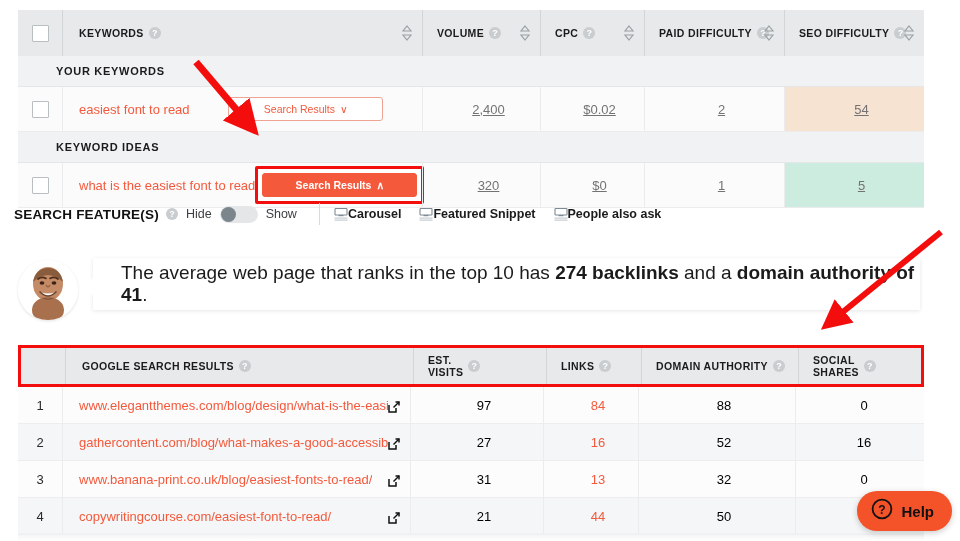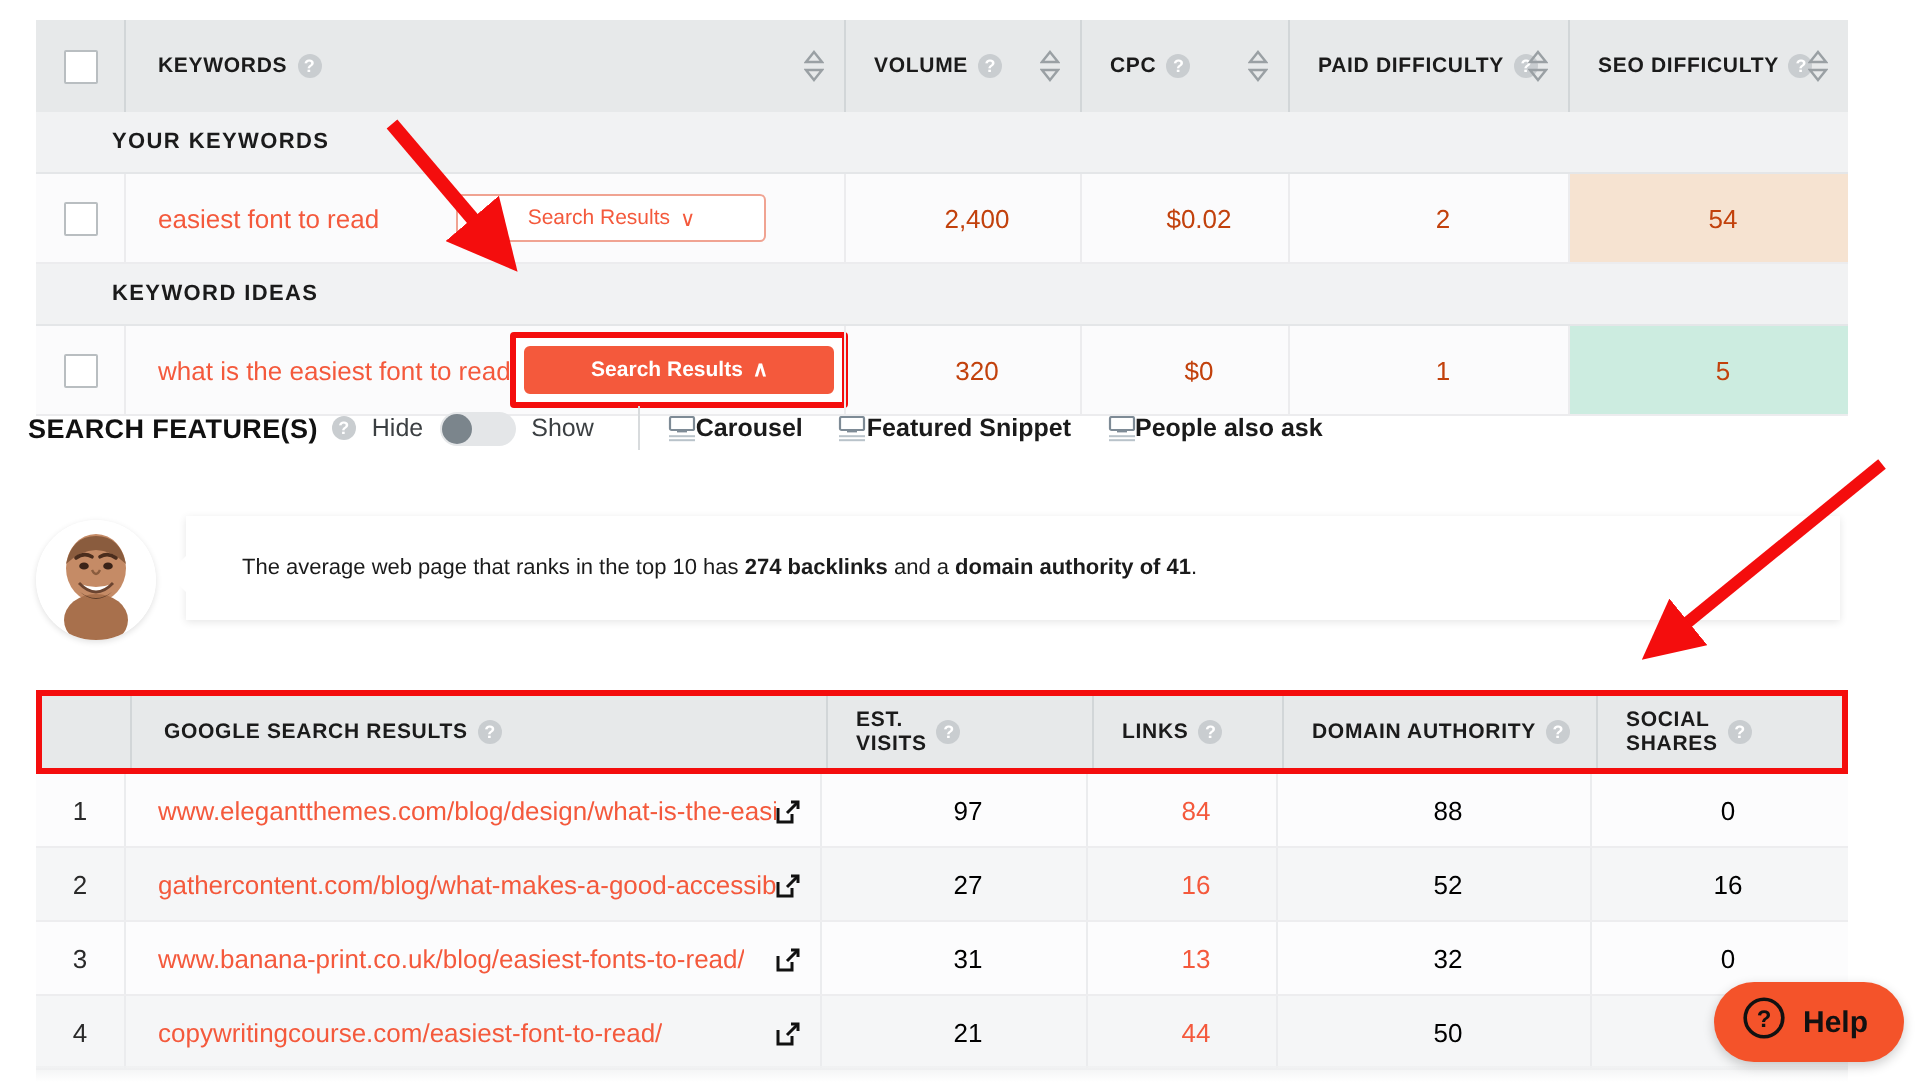--- a/index.html
+++ b/index.html
@@ -108,21 +108,22 @@
   .kw-row .cell + .cell { border-left: 1px solid #ececee; }
   .kw-link {
     color: #f4593c;
     font-size: 13px;
     white-space: nowrap;
   }
   .num {
     width: 100%;
     text-align: center;
     font-size: 13px;
-    color: #c2410c;
+    color: #737373;
+    text-decoration: underline;
   }
   .cell-vol, .cell-cpc, .cell-paid, .cell-seo { justify-content: center; }
   .seo-warm { background: #f6e3d1; }
   .seo-cool { background: #ccece0; }
 
   .sr-btn {
     width: 155px; height: 24px;
     border: 1px solid #f0a392;
     border-radius: 3px;
     background: #ffffff;
@@ -230,21 +231,21 @@
   .bubble:before {
     content: "";
     position: absolute;
     left: -9px; top: 20px;
     width: 0; height: 0;
     border-top: 9px solid transparent;
     border-bottom: 9px solid transparent;
     border-right: 9px solid #ffffff;
   }
   .bubble-txt {
-    font-size: 11px;
+    font-size: 19px;
     color: #1b1b1b;
   }
   .bubble-txt b { font-weight: bold; }
 
   
   .serp-table {
     position: absolute;
     left: 18px; top: 345px;
     width: 906px;
   }

